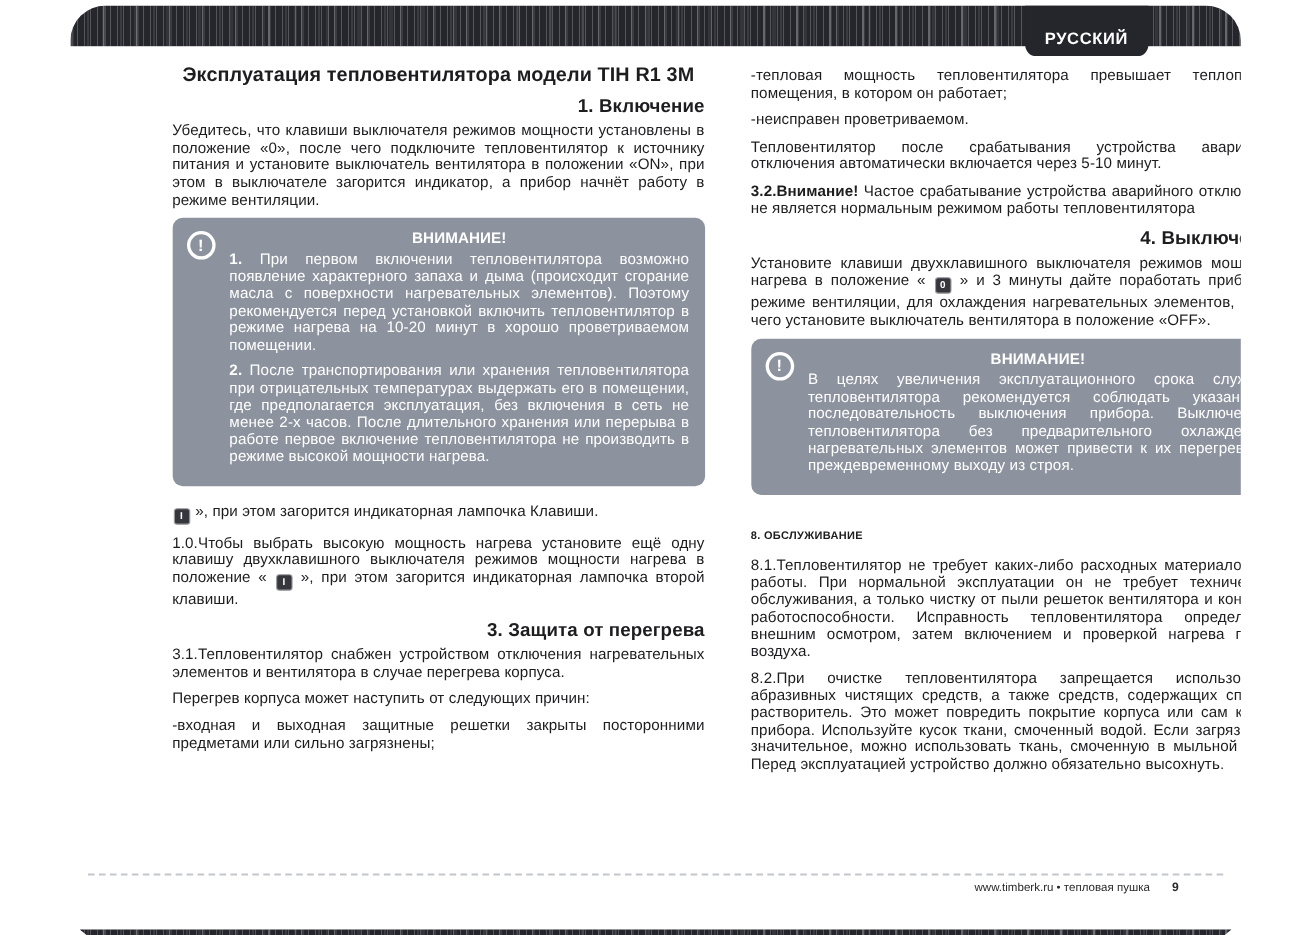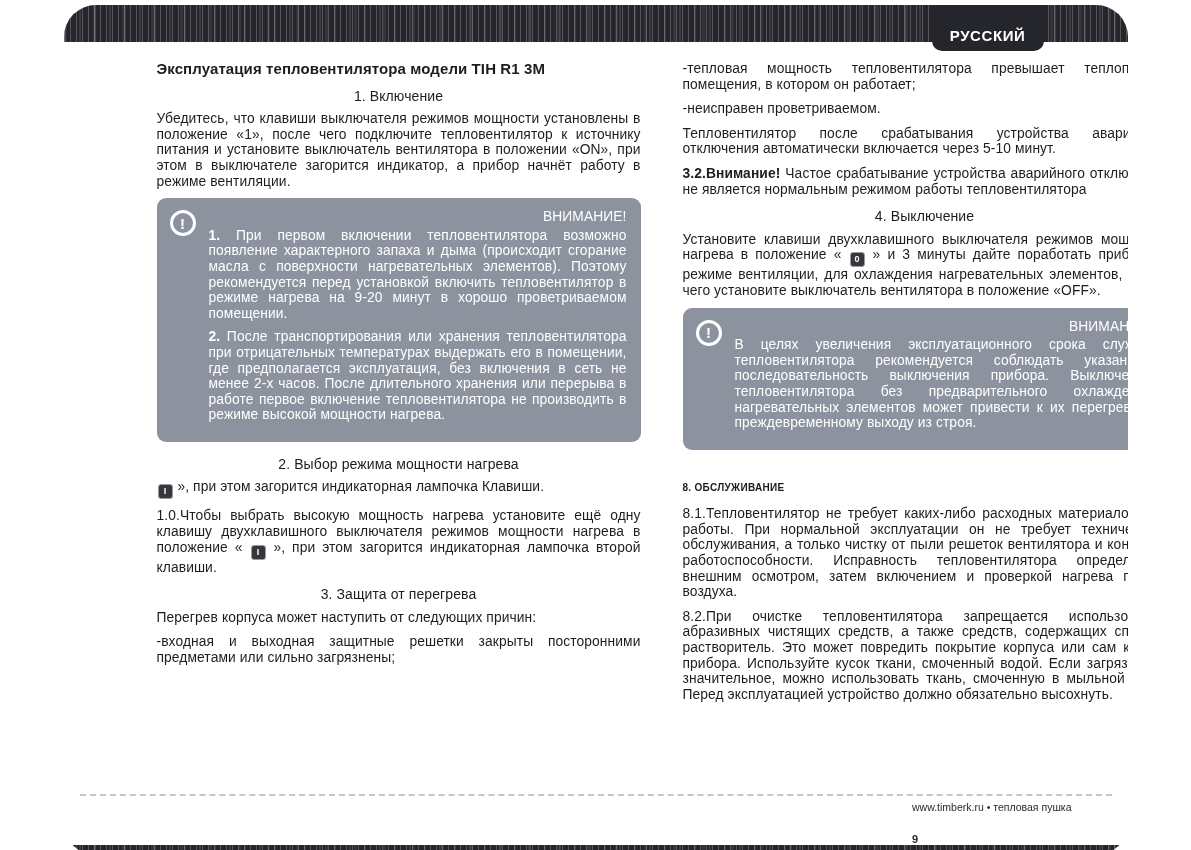--- a/index.html
+++ b/index.html
@@ -28,34 +28,34 @@
     padding:0 18px 7px 18px;
   }
   .lang-label { color:#ffffff; font-weight:700; font-size:15px; letter-spacing:0.6px; }
 
   
   .content { position:absolute; top:56px; left:93px; display:flex; gap:42px; }
   .col {
     width:484px; font-size:13.8px; line-height:15.6px;
     text-align:justify; letter-spacing:0.1px; color:#1d1d20;
   }
-  .doc-title { font-size:15px; font-weight:700; text-align:left; margin:0 0 6px 0; }
-  .h { font-size:14px; font-weight:400; text-align:center; margin:12px 0 7px 0; }
+  .doc-title { font-size:18px; font-weight:700; text-align:center; margin:0 0 6px 0; }
+  .h { font-size:17px; font-weight:700; text-align:right; margin:12px 0 7px 0; }
   .h8 { font-size:10px; font-weight:700; text-align:left; margin:30px 0 11px 0; letter-spacing:0.3px; }
   .p { margin:0 0 9px 0; }
   .p:last-child { margin-bottom:0; }
 
   
   .warn {
     position:relative; background:#8d939e; color:#ffffff;
     border-radius:9px; margin:6px 0 15px 0;
     padding:11px 14px 11px 52px; text-align:justify;
   }
   .warn .p { margin-bottom:8px; }
-  .warn-title { font-weight:400; margin-bottom:3px; text-align:right; }
+  .warn-title { font-weight:700; margin-bottom:3px; text-align:center; }
   .warn-icon {
     position:absolute; left:13px; top:12px; width:26px; height:26px;
     border:3px solid #ffffff; border-radius:50%;
     display:flex; align-items:center; justify-content:center;
     color:#ffffff; font-weight:700; font-size:15px; line-height:1;
   }
   .warn strong { font-weight:700; }
 
   
   .sw {
@@ -66,62 +66,62 @@
   }
 
   
   .foot-divider {
     position:absolute; left:16px; right:16px; top:789px;
     border-top:2px dashed #c3c6cb;
   }
   .footer {
     position:absolute; top:796px; right:56px;
     display:flex; align-items:baseline; gap:20px;
-    font-size:10.5px; color:#2a2a2d;flex-direction:column;
+    font-size:10.5px; color:#2a2a2d;
   }
   .page-num { font-weight:700; font-size:11px; }
 </style>
 </head>
 <body>
 
 <div class="page">
 
   <div class="topbar barcode"></div>
   <div class="lang-tab">
     <span class="lang-label">РУССКИЙ</span>
   </div>
 
   <div class="content">
 
     <div class="col">
       <div class="doc-title">Эксплуатация тепловентилятора  модели TIH R1 3M</div>
 
       <div class="h">1. Включение</div>
-      <p class="p">Убедитесь, что клавиши выключателя режимов мощности установлены в положение «1», после чего подключите тепловентилятор к источнику питания и установите выключатель вентилятора в положении «ON», при этом в выключателе загорится индикатор, а прибор начнёт работу в режиме вентиляции.</p>
+      <p class="p">Убедитесь, что клавиши выключателя режимов мощности установлены в положение «0», после чего подключите тепловентилятор к источнику питания и установите выключатель вентилятора в положении «ON», при этом в выключателе загорится индикатор, а прибор начнёт работу в режиме вентиляции.</p>
 
       <div class="warn">
         <span class="warn-icon">
             <span>!</span>
           </span>
         <div class="warn-body">
           <div class="warn-title">ВНИМАНИЕ!</div>
-          <p class="p"><strong>1.</strong><span> При первом включении тепловентилятора возможно появление характерного запаха и дыма (происходит сгорание масла с поверхности нагревательных элементов). Поэтому рекомендуется перед установкой включить тепловентилятор в режиме нагрева на 9-20 минут в хорошо проветриваемом помещении.</span></p>
+          <p class="p"><strong>1.</strong><span> При первом включении тепловентилятора возможно появление характерного запаха и дыма (происходит сгорание масла с поверхности нагревательных элементов). Поэтому рекомендуется перед установкой включить тепловентилятор в режиме нагрева на 10-20 минут в хорошо проветриваемом помещении.</span></p>
           <p class="p"><strong>2.</strong><span> После транспортирования или хранения тепловентилятора при отрицательных температурах выдержать его в помещении, где предполагается эксплуатация, без включения в сеть не менее 2-х часов. После длительного хранения или перерыва в работе первое включение тепловентилятора не производить в режиме высокой мощности нагрева.</span></p>
         </div>
       </div>
 
-      <div class="h">2. Выбор режима мощности нагрева</div>
       <p class="p"><span class="sw">
             <span>I</span>
           </span><span> », при этом загорится индикаторная лампочка Клавиши.</span></p>
       <p class="p"><span>1.0.Чтобы выбрать высокую мощность нагрева установите ещё одну клавишу двухклавишного выключателя режимов мощности нагрева в положение « </span><span class="sw">
             <span>I</span>
           </span><span> », при этом загорится индикаторная лампочка второй клавиши.</span></p>
 
       <div class="h">3. Защита от перегрева</div>
+      <p class="p">3.1.Тепловентилятор снабжен устройством отключения нагревательных элементов и вентилятора в случае перегрева корпуса.</p>
       <p class="p">Перегрев корпуса может наступить от следующих причин:</p>
       <p class="p">-входная и выходная защитные решетки закрыты посторонними предметами или сильно загрязнены;</p>
     </div>
 
     <div class="col">
       <p class="p">-тепловая мощность тепловентилятора превышает теплопотери помещения, в котором он работает;</p>
       <p class="p">-неисправен проветриваемом.</p>
       <p class="p">Тепловентилятор после срабатывания устройства аварийного отключения автоматически включается через 5-10 минут.</p>
       <p class="p"><strong>3.2.Внимание!</strong><span> Частое срабатывание устройства аварийного отключения не является нормальным режимом работы тепловентилятора</span></p>
 

